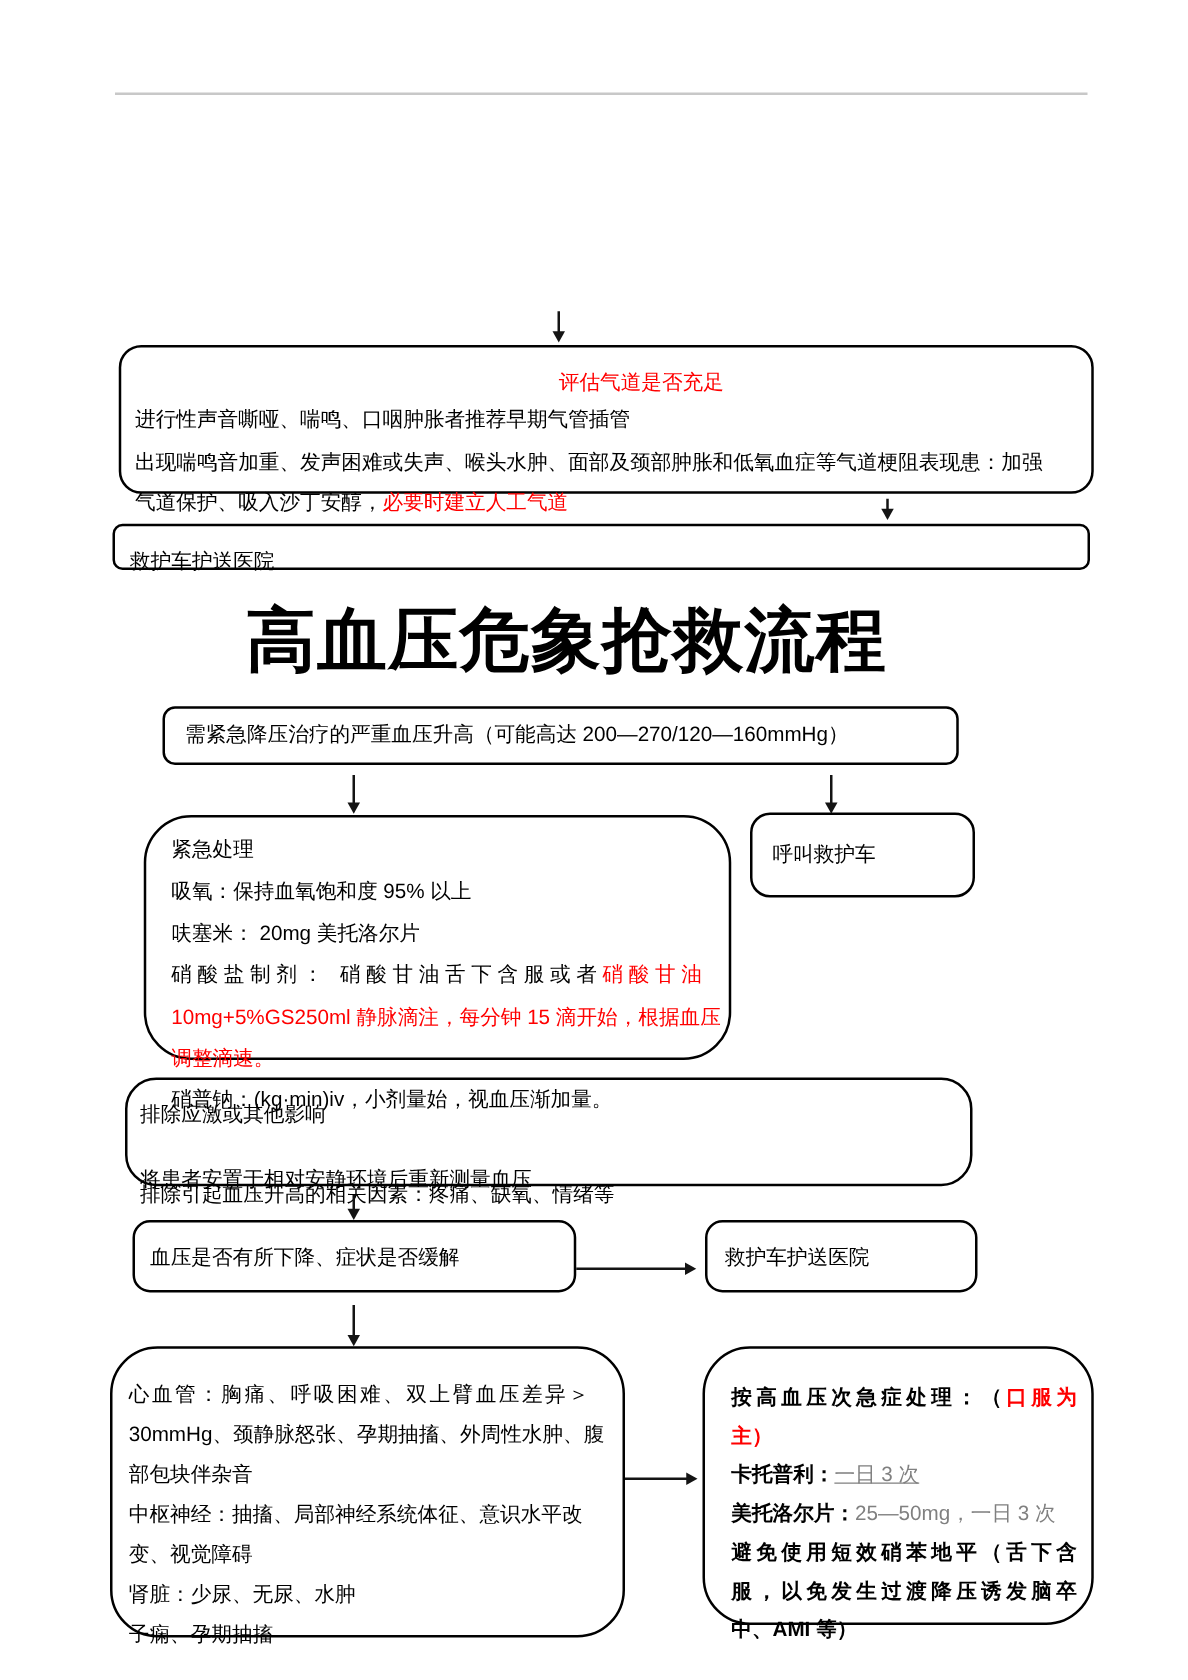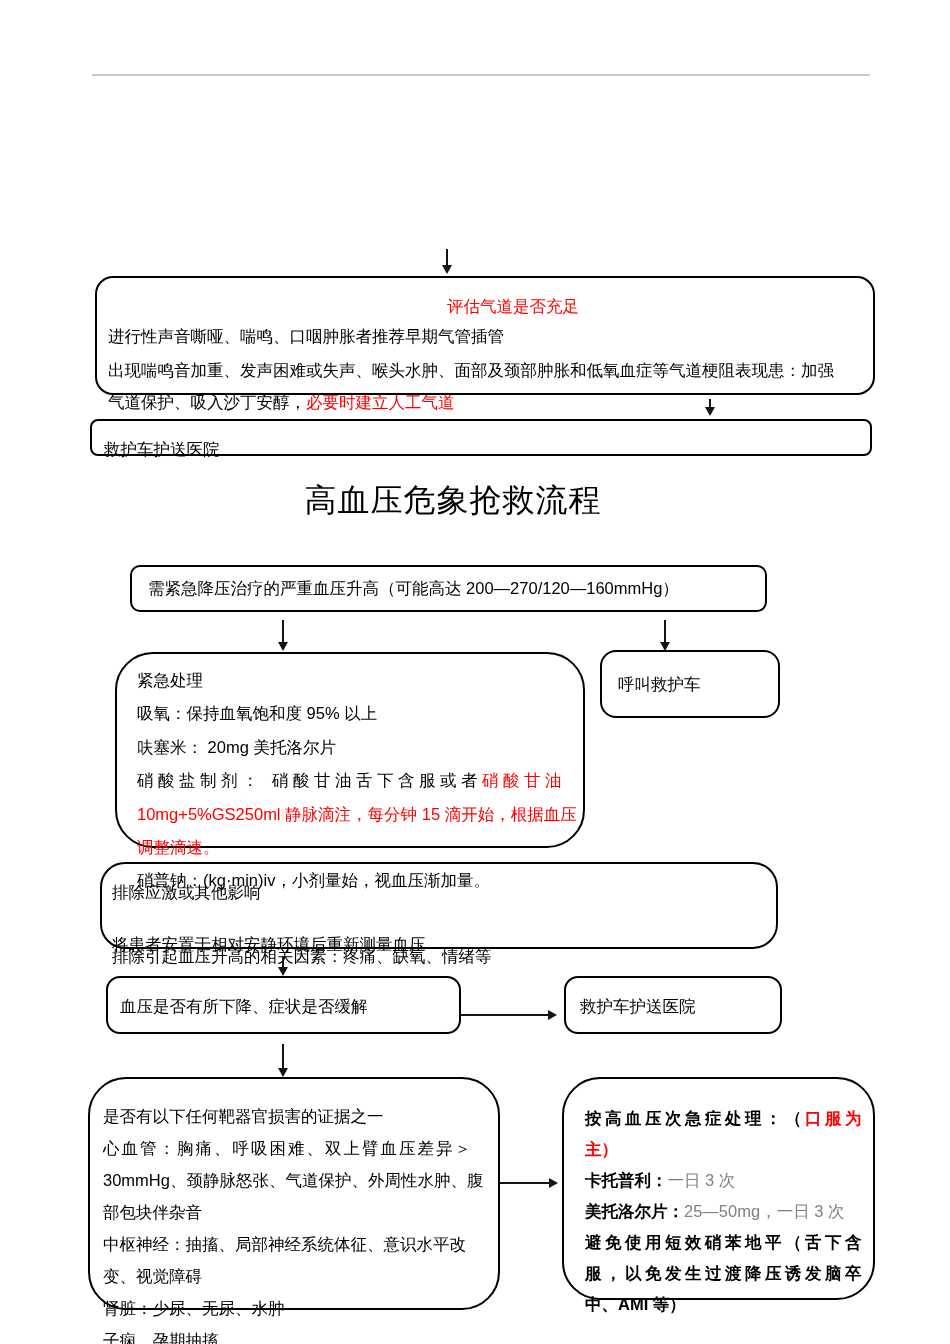--- a/index.html
+++ b/index.html
@@ -32,21 +32,21 @@
   .ah { position:absolute; height:2px; background:#141414; }
   .ah::after { content:""; position:absolute; top:-4px; right:-8px;
     border-top:5px solid transparent; border-bottom:5px solid transparent;
     border-left:9px solid #141414; }
   .textblock { position:absolute; }
   .tb-line { white-space:nowrap; }
   .lh33 .tb-line { height:33.4px; }
   .lh32 .tb-line { height:32px; }
   .lh31 .tb-line { height:31px; }
   .title {
-    position:absolute; font-size:32px; font-weight:400; letter-spacing:1px;text-align:center;
+    position:absolute; font-size:56px; font-weight:700; letter-spacing:1px;text-align:center;
   }
 </style>
 </head>
 <body>
 
 <div id="canvas">
 
   <div class="rule" style="left:92px; top:74px; width:778px;"></div>
 
   <div class="av" style="left:446px; top:249px; height:17px;"></div>
@@ -96,36 +96,35 @@
 
   <div class="ah" style="left:461px; top:1014px; width:88px;"></div>
 
   <div class="box" style="left:564px; top:976px; width:218px; height:58px; border-radius:14px;"></div>
   <div class="line" style="left:580px; top:998px;">救护车护送医院</div>
 
   <div class="av" style="left:282px; top:1044px; height:25px;"></div>
 
   <div class="box r35" style="left:88px; top:1077px; width:412px; height:233px;"></div>
   <div class="textblock lh32" style="left:103px; top:1108px; width:385px;">
-    <div class="tb-line">是否有以下任何靶器官损害的证据之一</div>
     <div class="tb-line ls2">心血管：胸痛、呼吸困难、双上臂血压差异＞</div>
-    <div class="tb-line">30mmHg、颈静脉怒张、气道保护、外周性水肿、腹</div>
+    <div class="tb-line">30mmHg、颈静脉怒张、孕期抽搐、外周性水肿、腹</div>
     <div class="tb-line">部包块伴杂音</div>
     <div class="tb-line">中枢神经：抽搐、局部神经系统体征、意识水平改</div>
     <div class="tb-line">变、视觉障碍</div>
     <div class="tb-line">肾脏：少尿、无尿、水肿</div>
     <div class="tb-line">子痫、孕期抽搐</div>
   </div>
 
   <div class="ah" style="left:500px; top:1182px; width:50px;"></div>
 
   <div class="box r35" style="left:562px; top:1077px; width:313px; height:223px;"></div>
   <div class="textblock lh31 bold" style="left:585px; top:1110px; width:272px;">
     <div class="tb-line ls3"><span>按高血压次急症处理：（</span><span class="red">口服为</span></div>
     <div class="tb-line red">主）</div>
-    <div class="tb-line"><span>卡托普利：</span><span class="gray" style="font-weight:normal;">一日 3 次</span></div>
+    <div class="tb-line"><span>卡托普利：</span><span class="gray" style="font-weight:normal;text-decoration:underline;">一日 3 次</span></div>
     <div class="tb-line"><span>美托洛尔片：</span><span class="gray" style="font-weight:normal;">25—50mg，一日 3 次</span></div>
     <div class="tb-line ls3">避免使用短效硝苯地平（舌下含</div>
     <div class="tb-line ls3">服，以免发生过渡降压诱发脑卒</div>
     <div class="tb-line">中、AMI 等）</div>
   </div>
 
 </div>
 
 </body></html>

